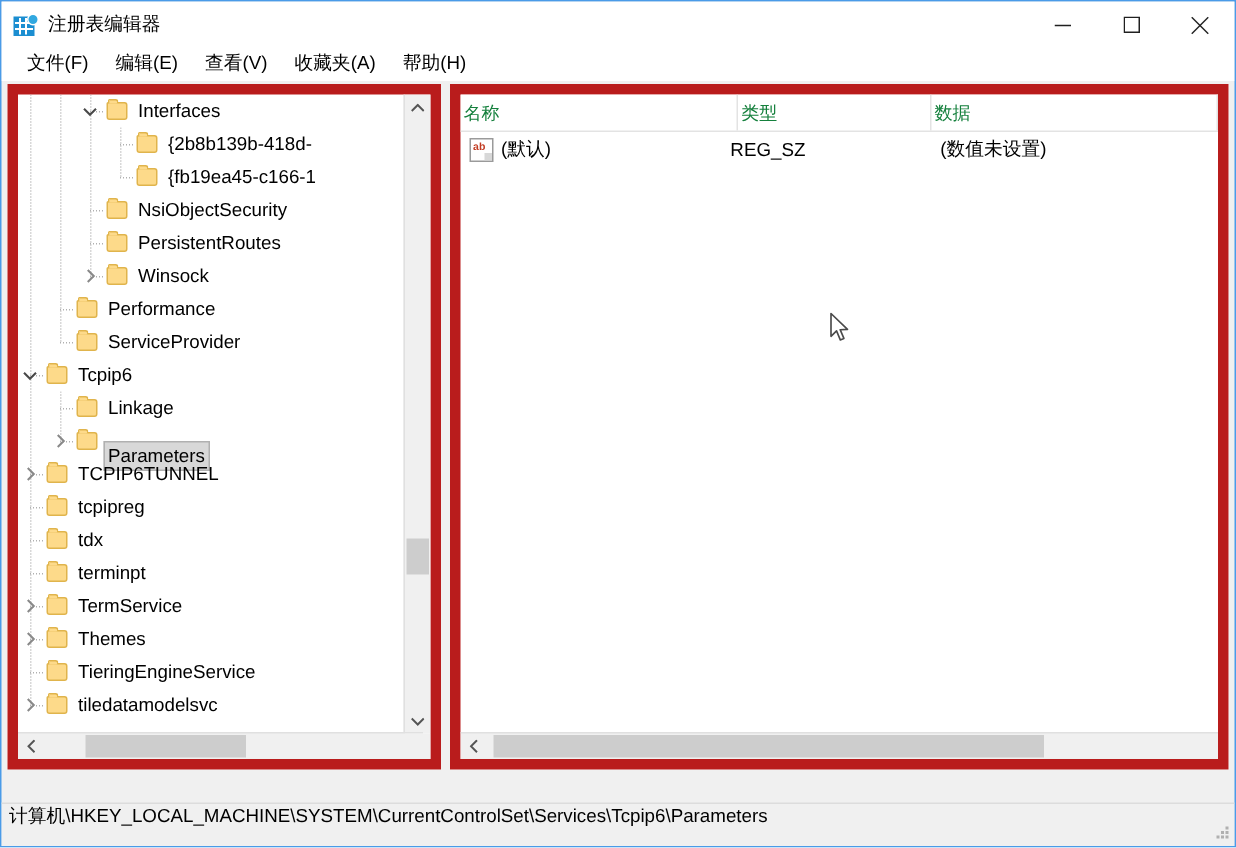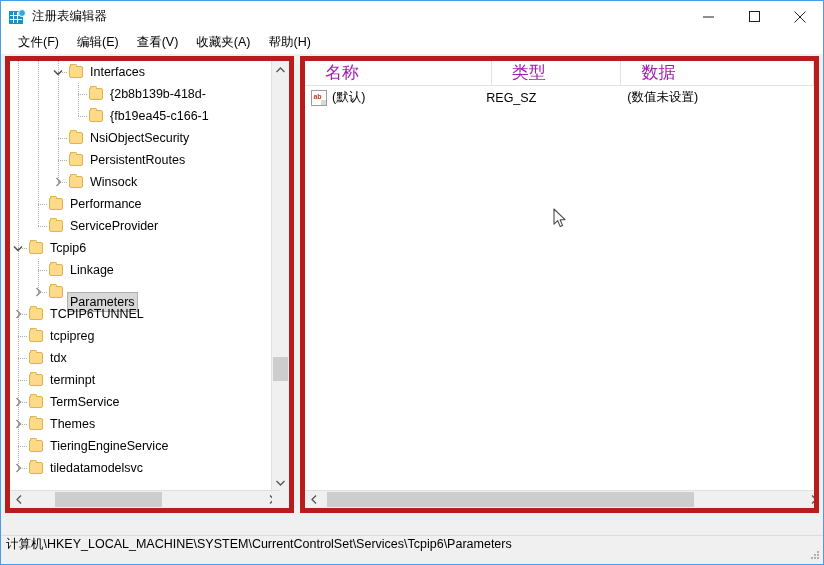--- a/index.html
+++ b/index.html
@@ -107,21 +107,21 @@
     left: 0;
     top: 53px;
     width: 822px;
     height: 482px;
   }
 
   .panel {
     position: absolute;
     top: 2px;
     box-sizing: border-box;
-    border: 5px solid #b91c1c;
+    border: 7px solid #b91c1c;
     background: #ffffff;
     overflow: hidden;
   }
   #tree-panel {
     left: 4px;
     width: 289px;
     height: 457px;
   }
   #list-panel {
     left: 299px;
@@ -276,24 +276,24 @@
     position: absolute;
     left: 0; top: 0;
     right: 0;
     height: 24px;
     background: #ffffff;
     border-bottom: 1px solid #e3e3e3;
     display: flex;
   }
   .col-head {
     position: relative;
-    font-size: 17px;
-    color: #a21caf;
+    font-size: 12px;
+    color: #15803d;
     line-height: 24px;
-    padding-left: 20px;
+    padding-left: 2px;
     box-sizing: border-box;
     border-right: 1px solid #e3e3e3;
     white-space: nowrap;
   }
   #list-rows {
     position: absolute;
     left: 0;
     top: 25px;
     right: 0;
     bottom: 17px;

